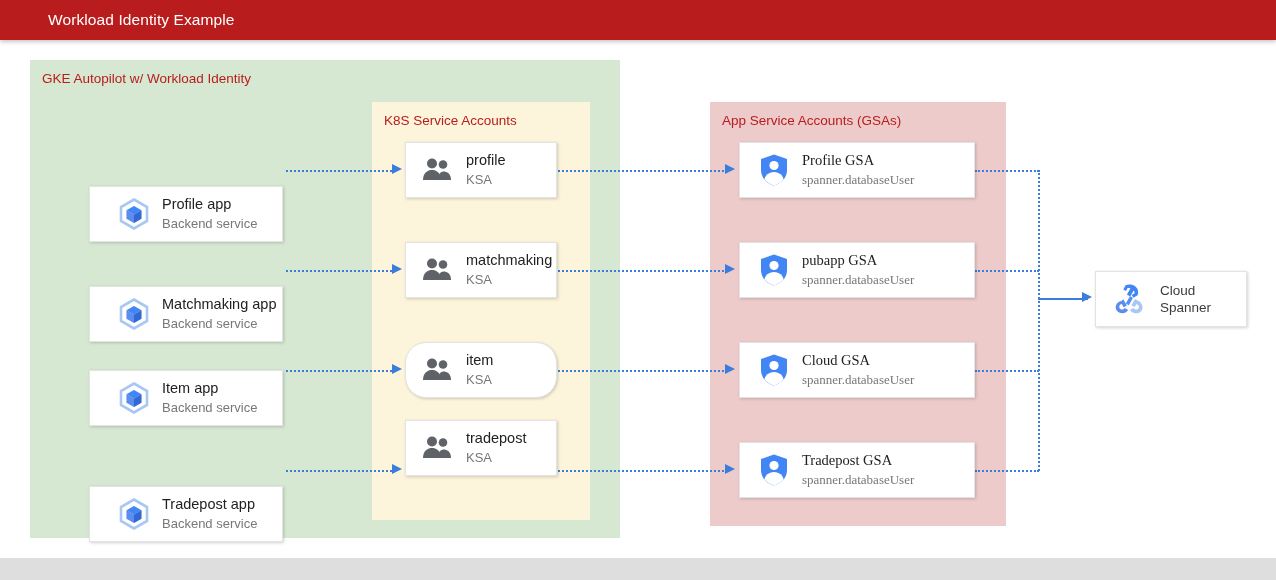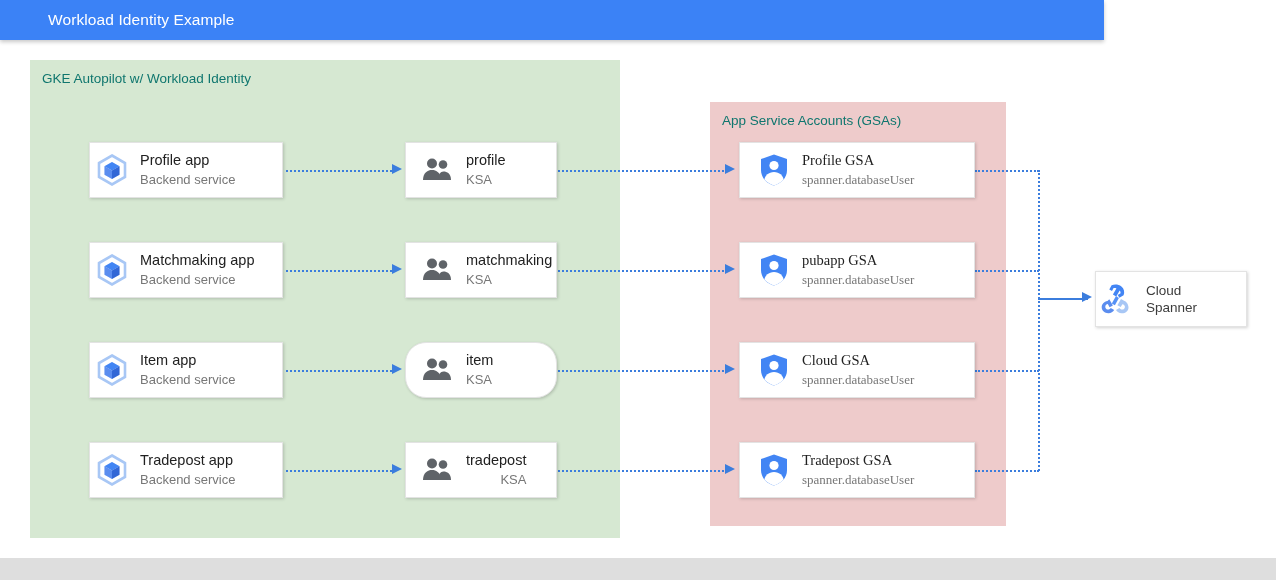--- a/index.html
+++ b/index.html
@@ -7,75 +7,75 @@
     width: 1276px; height: 580px;
     background: #ffffff;
     font-family: "Liberation Sans", sans-serif;
     overflow: hidden;
   }
 
   #stage { position: relative; width: 1276px; height: 580px; background:#fff; }
 
   
   .titlebar {
-    position: absolute; left: 0; top: 0; width: 1104px; height: 40px;
-    background: #3b82f6;
+    position: absolute; left: 0; top: 0; width: 1276px; height: 40px;
+    background: #b91c1c;
     box-shadow: 0 2px 4px rgba(0,0,0,0.22);
     z-index: 40;
   }
   .titlebar-text {
     position: absolute; left: 48px; top: 0; height: 40px;
     line-height: 40px; color: #ffffff; font-size: 15.5px;
     letter-spacing: 0.1px; white-space: nowrap;
   }
 
   
   .bottom-strip {
     position: absolute; left: 0; top: 558px; width: 1276px; height: 22px;
     background: #dedede;
   }
 
   
   .group { position: absolute; }
   .group-label {
     position: absolute; left: 12px; top: 11px;
-    font-size: 13.5px; color: #0f766e; white-space: nowrap;
+    font-size: 13.5px; color: #b91c1c; white-space: nowrap;
   }
   .grp-green { left: 30px; top: 60px; width: 590px; height: 478px; background: #d6e8d2; }
   .grp-yellow { left: 372px; top: 102px; width: 218px; height: 418px; background: #fcf5dc; }
   .grp-pink  { left: 710px; top: 102px; width: 296px; height: 424px; background: #eecbcb; }
 
   
   .card {
     position: absolute; background: #ffffff;
     border: 1px solid #e3e3e3;
     box-shadow: 1px 1px 3px rgba(0,0,0,0.18);
     display: flex; align-items: center;
     z-index: 10;
   }
   .card .ico {
     flex: 0 0 auto; display: flex; align-items: center; justify-content: center;
   }
   .card .txt { display: flex; flex-direction: column; justify-content: center; }
   .card .t1 { font-size: 14.5px; color: #212121; line-height: 19px; white-space: nowrap; }
   .card .t2 { font-size: 13px; color: #777777; line-height: 19px; white-space: nowrap; }
 
-  .card-app { width: 194px; height: 56px; padding-left: 0; }
+  .card-app { width: 194px; height: 56px; padding-left: 22px; margin-top: 44px; }
   .card-app .ico { width: 44px; }
   .card-app .txt { margin-left: 6px; }
 
   .card-ksa { width: 152px; height: 56px; padding-left: 12px; }
   .card-ksa .ico { width: 38px; }
   .card-ksa .txt { margin-left: 10px; }
 
   .card-gsa { width: 236px; height: 56px; padding-left: 14px; }
   .card-gsa .ico { width: 40px; }
   .card-gsa .txt { margin-left: 8px; font-family: Liberation Serif, serif; }
 
-  .card-db { width: 152px; height: 56px; }
+  .card-db { width: 152px; height: 56px; padding-left: 14px; }
   .card-db .ico { width: 40px; }
   .card-db .txt { margin-left: 10px; }
   .card-db .t1 { font-size: 13.5px; color: #3c3c3c; line-height: 17px; }
 
   .overflow-txt { overflow: visible; }
 
   
   .conn { position: absolute; z-index: 5; }
   .dotline {
     position: absolute; height: 0;
@@ -101,20 +101,23 @@
 <div id="stage">
 
   <div class="titlebar">
     <div class="titlebar-text">Workload Identity Example</div>
   </div>
 
   <div class="group grp-green">
     <div class="group-label">GKE Autopilot w/ Workload Identity</div>
   </div>
 
+  <div class="group grp-yellow">
+    <div class="group-label">K8S Service Accounts</div>
+  </div>
 
   <div class="group grp-pink">
     <div class="group-label">App Service Accounts (GSAs)</div>
   </div>
 
   <div class="card card-app" style="left:89px; top:142px;">
     <span class="ico">
       <svg width="34" height="34" viewBox="0 0 34 34">
         <polygon points="17,2.5 30,10 30,24 17,31.5 4,24 4,10" fill="none" stroke="#a8c7f5" stroke-width="2.6"></polygon>
         <polygon points="17,9 24.5,13.3 24.5,21.7 17,26 9.5,21.7 9.5,13.3" fill="#cfe0fb"></polygon>
@@ -216,21 +219,21 @@
         <circle cx="15" cy="12.5" r="4.6" fill="#ffffff"></circle>
         <path d="M15 19 C20.5 19 24 22.8 24.6 26.5 C22.2 29.4 18.8 31.3 15 32.4 C11.2 31.3 7.8 29.4 5.4 26.5 C6 22.8 9.5 19 15 19 Z" fill="#ffffff"></path>
       </svg>
     </span>
     <span class="txt">
       <span class="t1">pubapp GSA</span>
       <span class="t2">spanner.databaseUser</span>
     </span>
   </div>
 
-  <div class="card card-app" style="left:89px; top:342px;">
+  <div class="card card-app" style="left:89px; top:326px;">
     <span class="ico">
       <svg width="34" height="34" viewBox="0 0 34 34">
         <polygon points="17,2.5 30,10 30,24 17,31.5 4,24 4,10" fill="none" stroke="#a8c7f5" stroke-width="2.6"></polygon>
         <polygon points="17,9 24.5,13.3 24.5,21.7 17,26 9.5,21.7 9.5,13.3" fill="#cfe0fb"></polygon>
         <polygon points="17,9 24.5,13.3 17,17.6 9.5,13.3" fill="#4285f4"></polygon>
         <polygon points="17,17.6 24.5,13.3 24.5,21.7 17,26" fill="#3367d6"></polygon>
         <polygon points="17,17.6 9.5,13.3 9.5,21.7 17,26" fill="#5b8def"></polygon>
       </svg>
     </span>
     <span class="txt">
@@ -292,21 +295,21 @@
       <span class="t1">Tradepost app</span>
       <span class="t2">Backend service</span>
     </span>
   </div>
 
   <div class="conn">
     <div class="dotline" style="left:286px; top:470px; width:110px;"></div>
     <div class="arrowhead" style="left:392px; top:464px;"></div>
   </div>
 
-  <div class="card card-ksa" style="left:405px; top:442px;text-align:right;">
+  <div class="card card-ksa" style="left:405px; top:420px;">
     <span class="ico">
       <svg width="30" height="26" viewBox="0 0 30 26">
         <circle cx="10" cy="6.5" r="5" fill="#5f6368"></circle>
         <circle cx="21" cy="7.5" r="4.3" fill="#5f6368"></circle>
         <path d="M1 23 C1 15.5 6 13 10 13 C14 13 19 15.5 19 23 Z" fill="#5f6368"></path>
         <path d="M16 23 C16 17.5 18.5 14.5 21.5 14.5 C25 14.5 29 16.5 29 23 Z" fill="#5f6368"></path>
       </svg>
     </span>
     <span class="txt overflow-txt">
       <span class="t1">tradepost</span>

